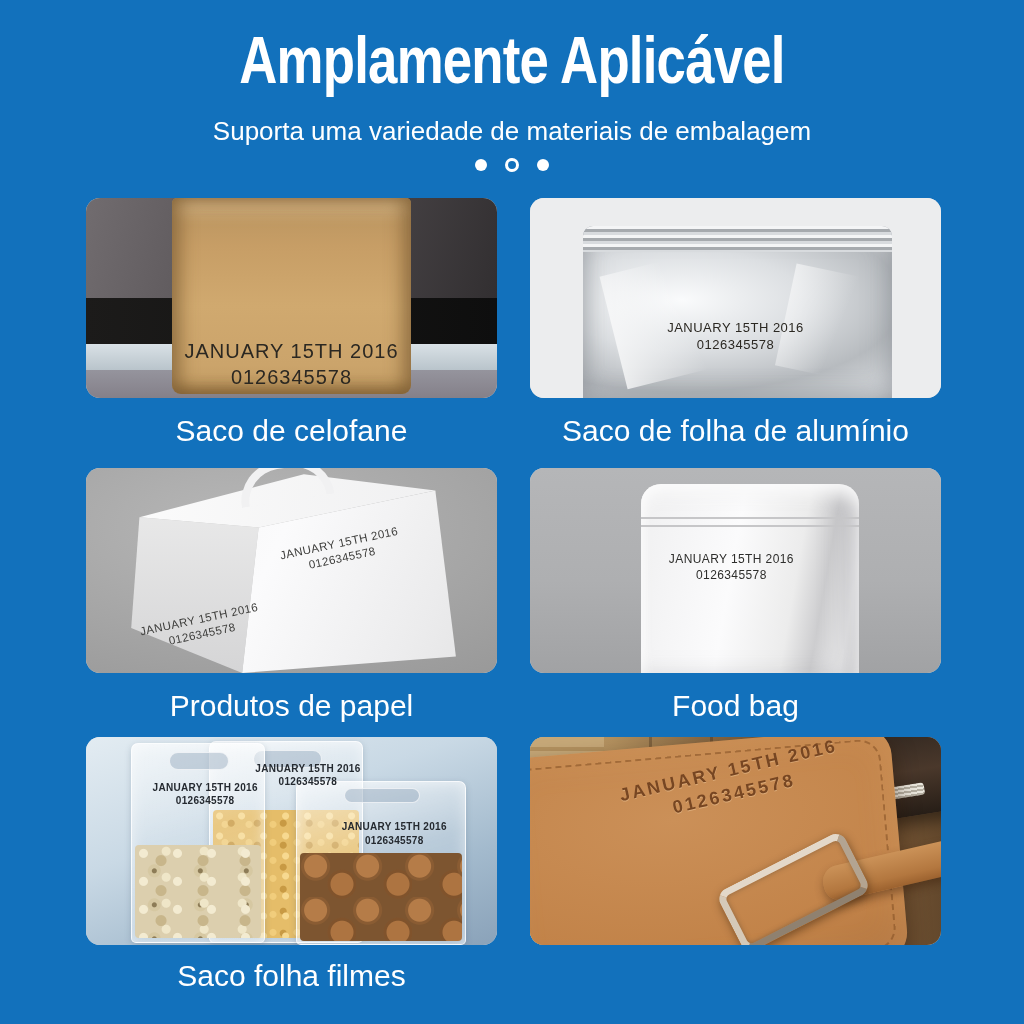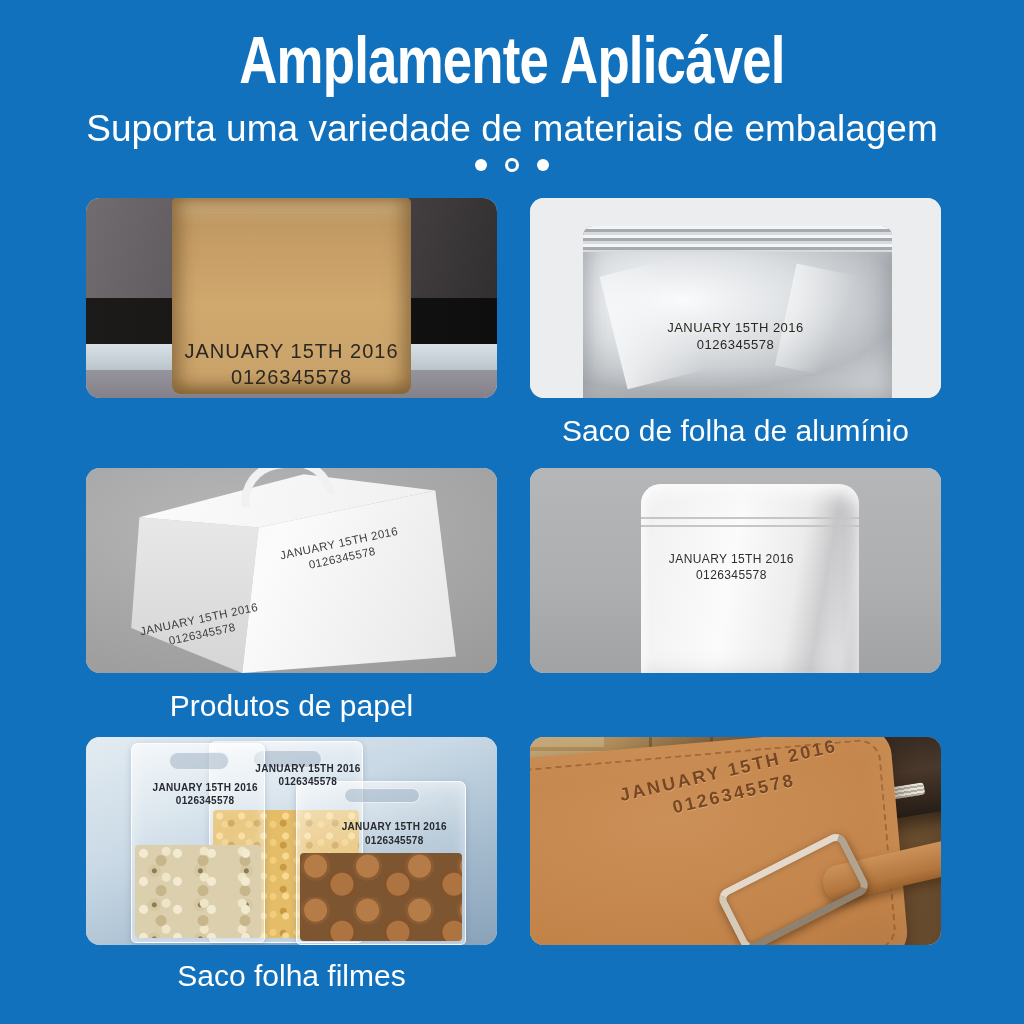--- a/index.html
+++ b/index.html
@@ -3,22 +3,22 @@
 <meta charset="utf-8">
 <style>
   html,body{margin:0;padding:0;background:#1271BC;}
   .canvas{position:relative;width:1024px;height:1024px;background:#1271BC;overflow:hidden;
           font-family:"Liberation Sans",sans-serif;}
 
   
   .title{position:absolute;top:22px;left:0;width:1024px;text-align:center;color:#fff;
          font-size:66px;font-weight:700;letter-spacing:-1px;transform:scaleX(.80);
          transform-origin:center;white-space:nowrap;}
-  .subtitle{position:absolute;top:108px;left:0;width:1024px;text-align:center;color:#fff;
-            font-size:37px;font-weight:400;white-space:nowrap;}
+  .subtitle{position:absolute;top:116px;left:0;width:1024px;text-align:center;color:#fff;
+            font-size:26px;font-weight:400;white-space:nowrap;}
   .dots{position:absolute;top:158px;left:0;width:1024px;display:flex;justify-content:center;
         align-items:center;gap:18px;}
   .dot{width:12px;height:12px;border-radius:50%;background:#fff;}
   .dot.outline{background:transparent;border:3px solid #fff;width:8px;height:8px;}
 
   
   .card{position:absolute;width:411px;border-radius:14px;overflow:hidden;background:#ddd;}
   .abs{position:absolute;}
   .caption{position:absolute;width:411px;text-align:center;color:#fff;font-size:30px;}
   .imprint{color:#2b2822;text-align:center;line-height:1.3;letter-spacing:1px;}
@@ -238,17 +238,19 @@
       <div class="c6-stitch"></div>
     </div>
     <div class="abs c6-strap"></div>
     <div class="abs c6-clasp"></div>
     <div class="abs c6-imprint">
       <div>JANUARY 15TH 2016</div>
       <div>0126345578</div>
     </div>
   </div>
 
+  <div class="caption" id="cap1">Saco de celofane</div>
   <div class="caption" id="cap2">Saco de folha de alumínio</div>
   <div class="caption" id="cap3">Produtos de papel</div>
+  <div class="caption" id="cap4">Food bag</div>
   <div class="caption" id="cap5">Saco folha filmes</div>
 
 </div>
 
 </body></html>

